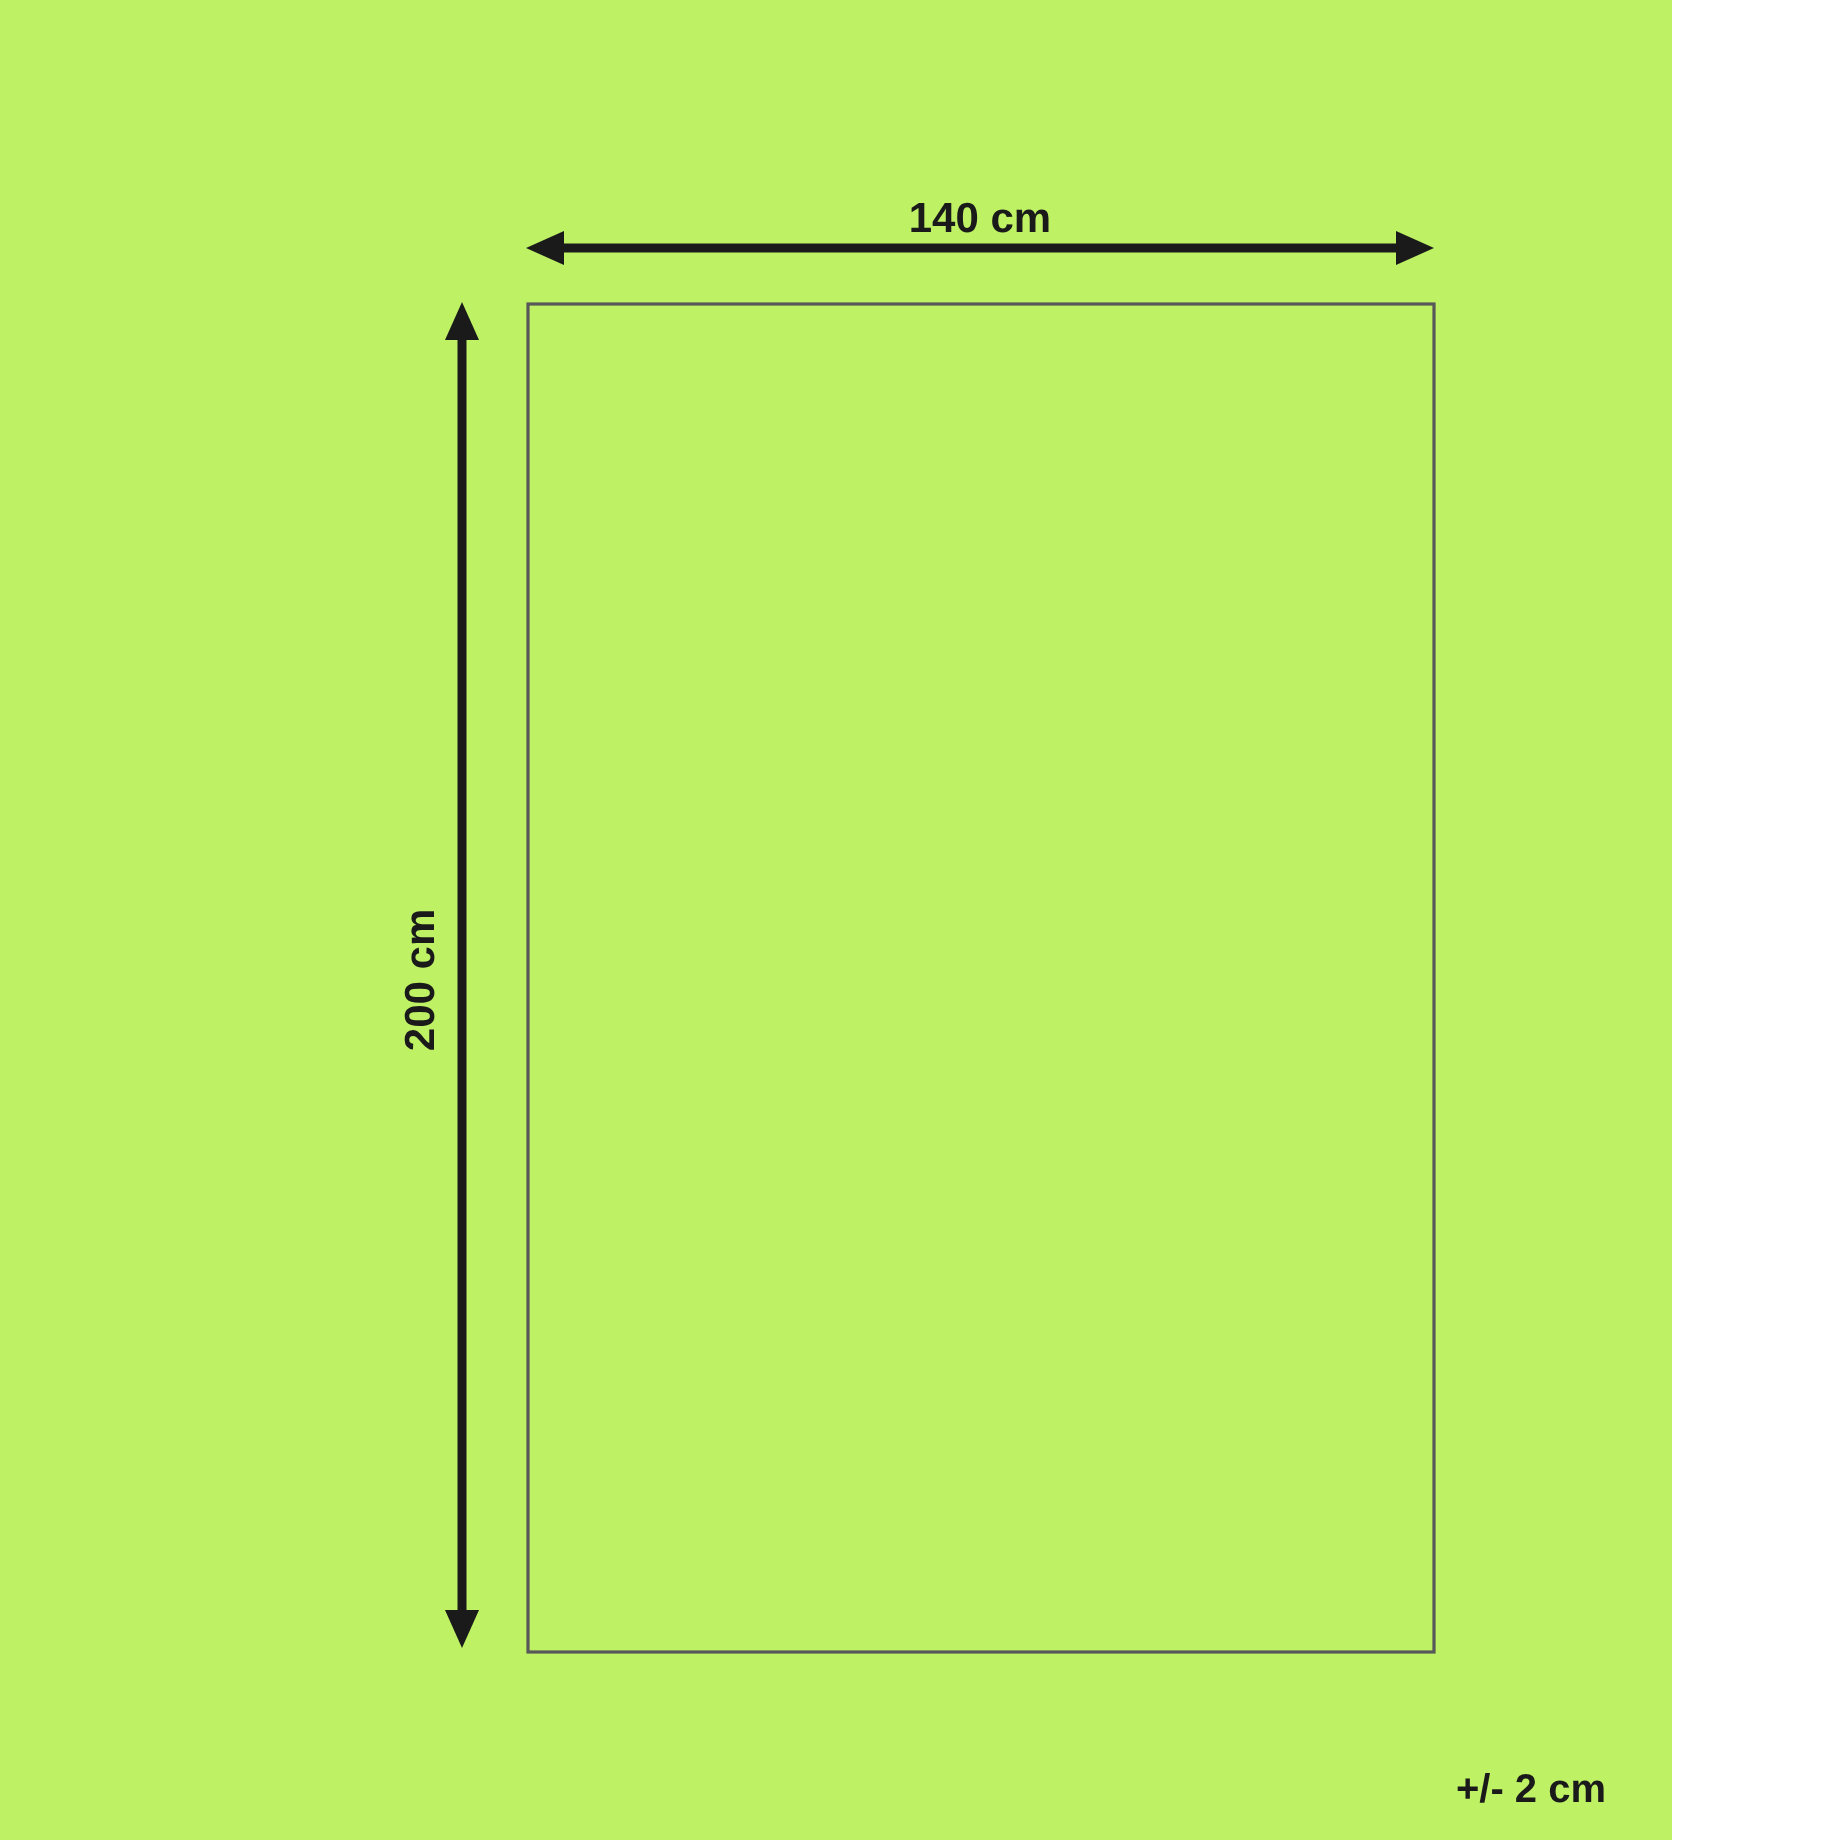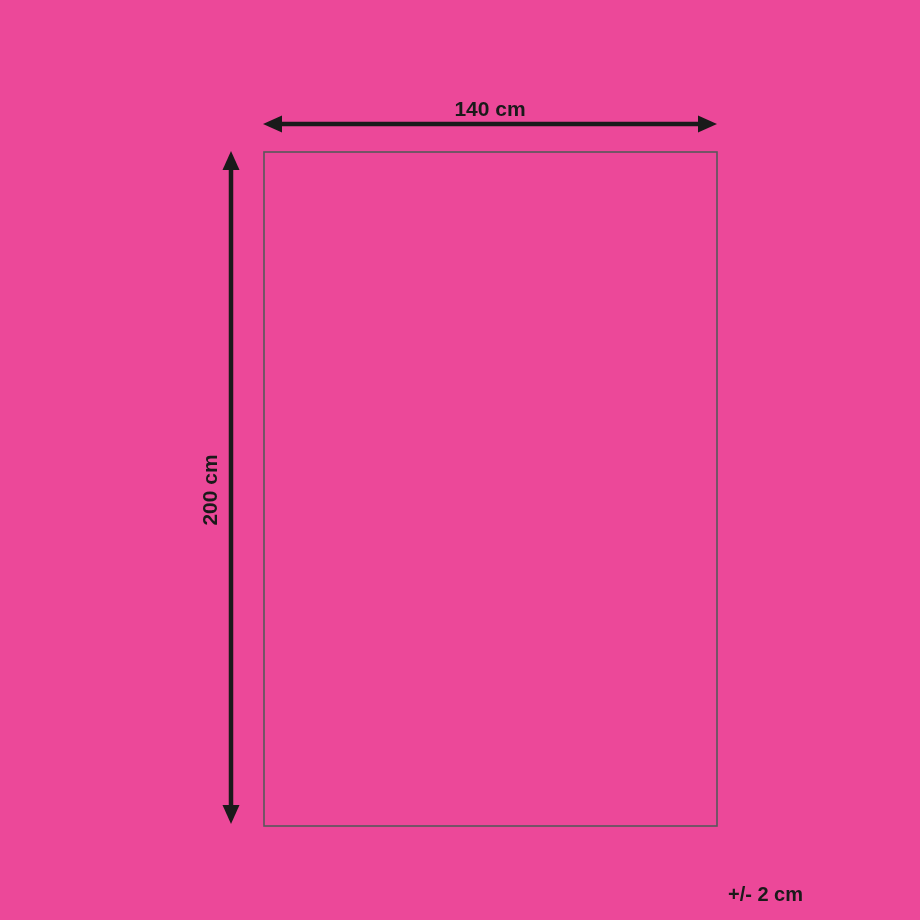--- a/index.html
+++ b/index.html
@@ -2,23 +2,23 @@
 <html><head>
 <meta charset="utf-8">
 <style>
   html, body {
     margin: 0;
     padding: 0;
     background: #ffffff;
   }
   .canvas {
     position: relative;
-    width: 920px;
+    width: 836px;
     height: 920px;
-    background: #ec4899;
+    background: #bef264;
     font-family: "Liberation Sans", sans-serif;
     overflow: hidden;
   }
   .dim-text {
     font-family: "Liberation Sans", sans-serif;
     font-weight: bold;
     font-size: 21px;
   }
   .tol-text {
     font-family: "Liberation Sans", sans-serif;

